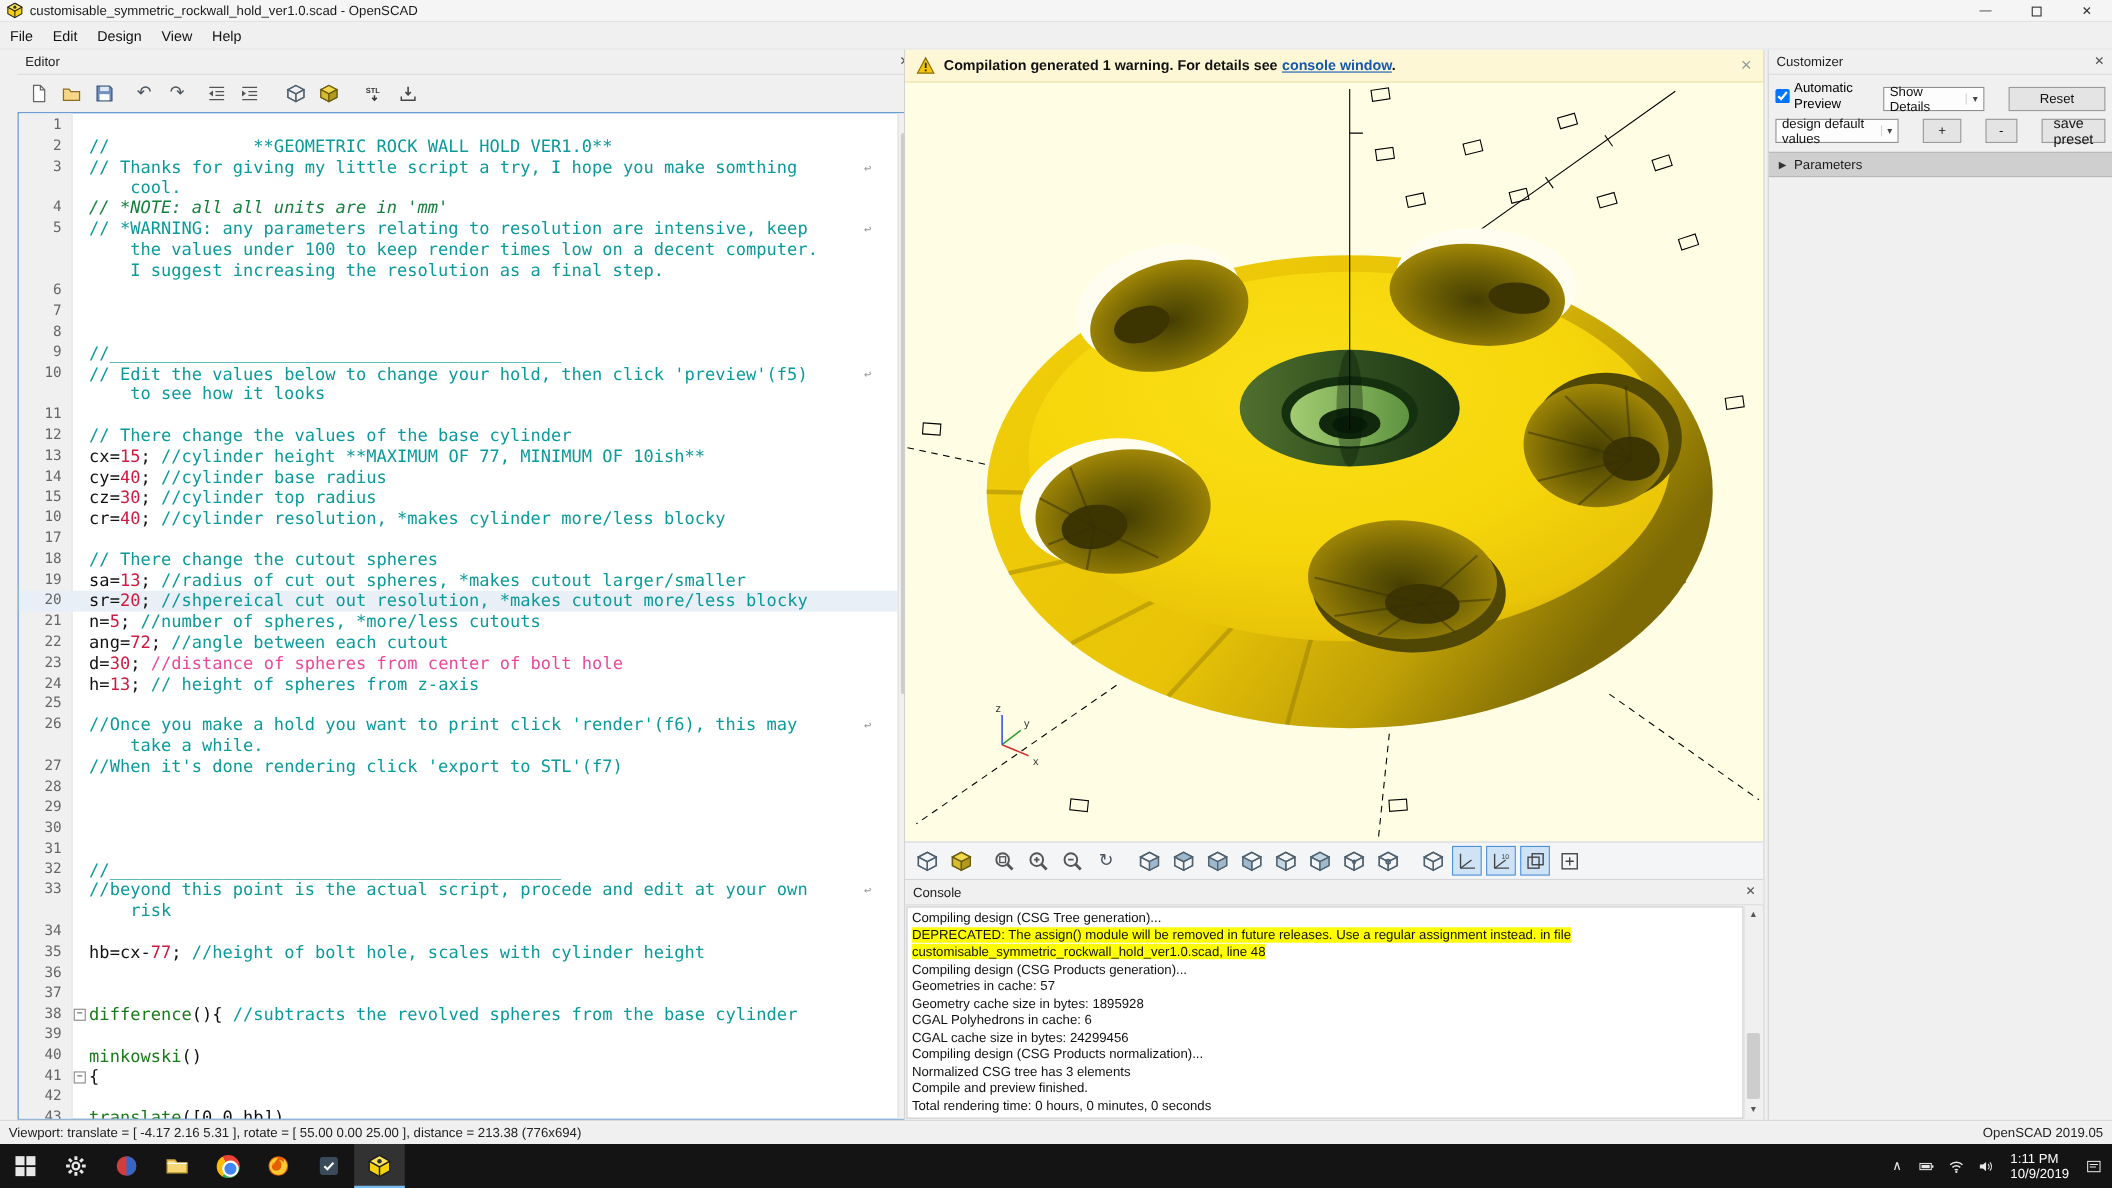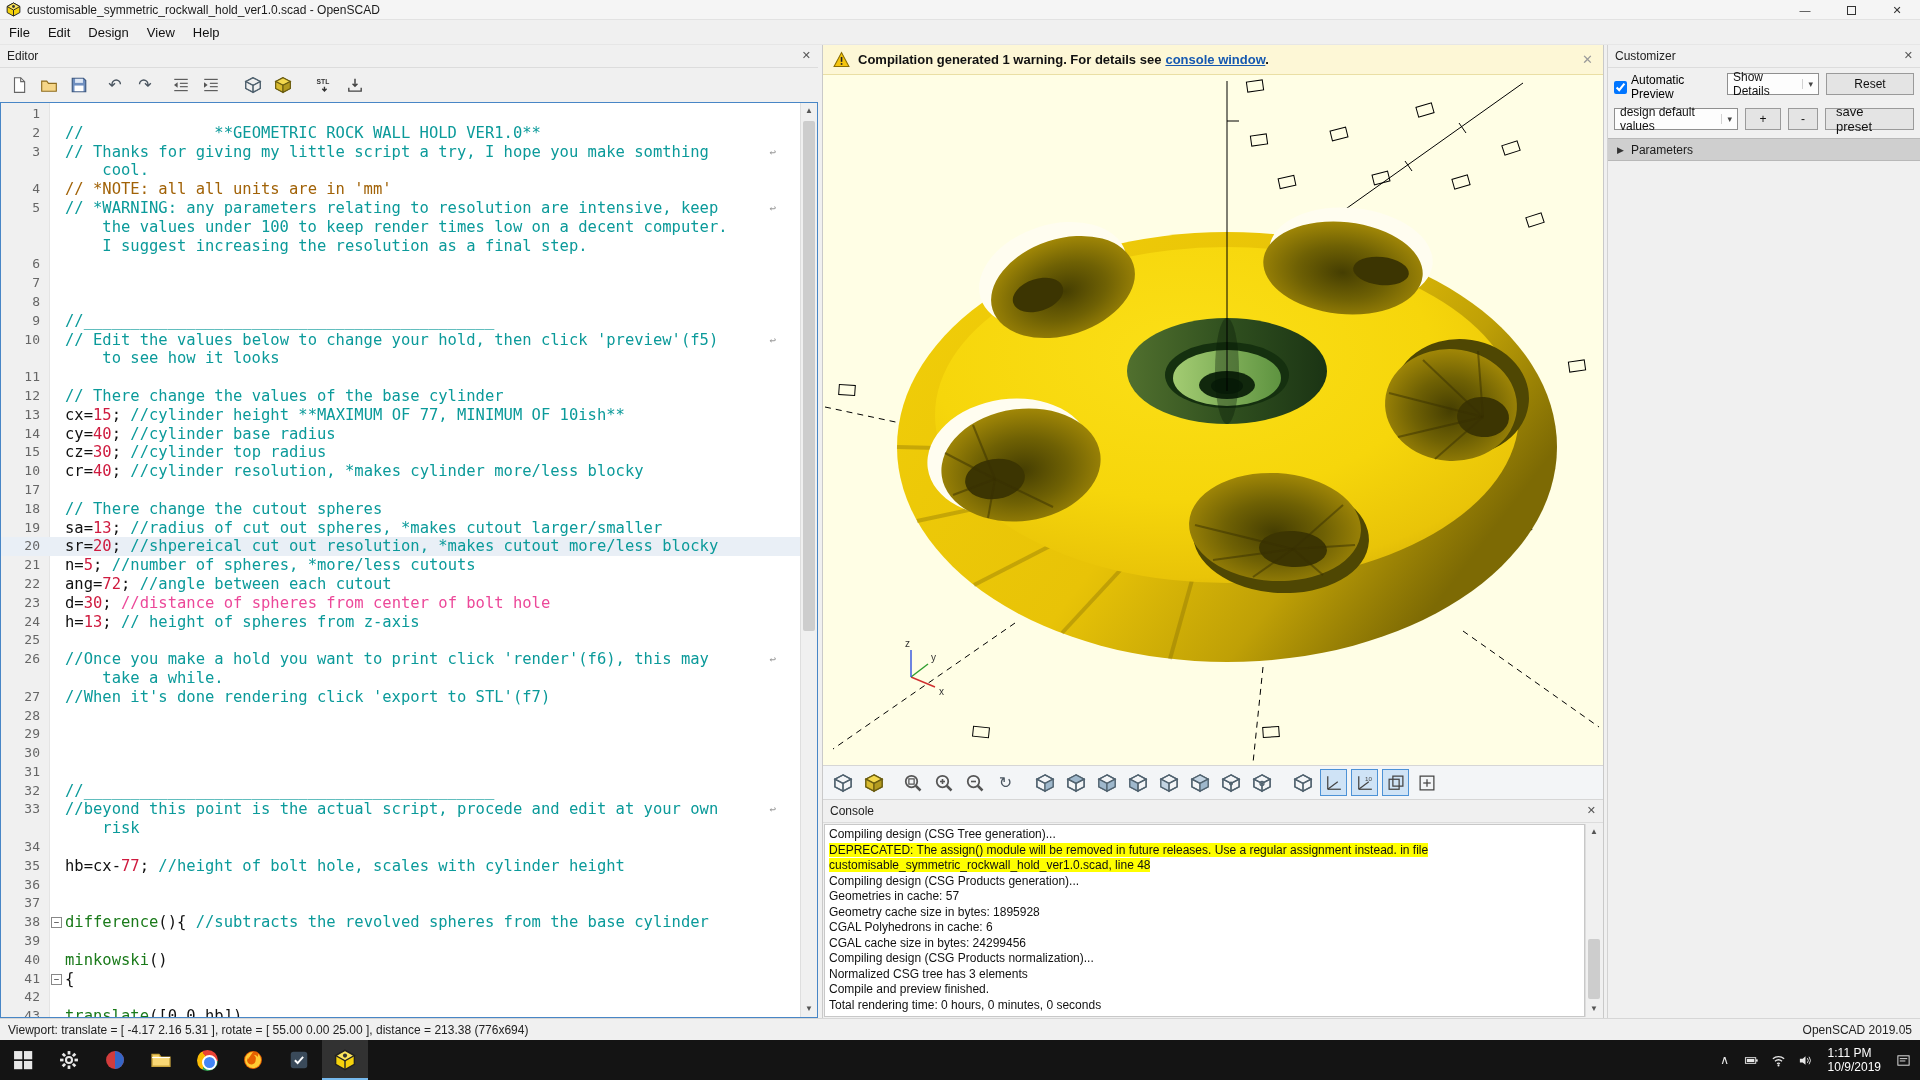--- a/index.html
+++ b/index.html
@@ -17,21 +17,21 @@
 
 
 .menubar{position:absolute;left:0;top:20px;width:100%;height:25px;background:#f0f0f0;display:flex;align-items:center;border-bottom:1px solid #e6e6e6;z-index:30}
 .menu-item{padding:0 9px;font-size:13px;color:#111;height:100%;display:flex;align-items:center}
 
 
 .panel-header{height:23px;display:flex;align-items:center;font-size:12px;color:#222;padding:0 7px;background:#f0f0f0;border-bottom:1px solid #dcdcdc;position:relative}
 .panel-close{position:absolute;right:7px;top:4px;font-size:11px;color:#555}
 
 
-.editor-panel{position:absolute;left:0;top:45px;width:818px;height:973px;background:#f0f0f0}
+.editor-panel{position:absolute;left:16px;top:45px;width:818px;height:973px;background:#f0f0f0}
 .editor-toolbar{height:34px;display:flex;align-items:center;padding:0 4px;background:#f0f0f0}
 .tbtn{width:30px;height:28px;display:flex;align-items:center;justify-content:center}
 .tbtn svg{width:18px;height:18px}
 .tbtn:nth-child(4){margin-left:6px}.tbtn:nth-child(6){margin-left:6px}
 .tbtn:nth-child(8){margin-left:12px}.tbtn:nth-child(10){margin-left:12px}
 .glyph{font-size:16px;color:#4a5560;line-height:1}
 .code-area{position:absolute;left:0;top:57px;width:818px;height:916px;background:#fff;border:1px solid #4886c6;overflow:hidden}
 .code-area::before{content:"";position:absolute;left:0;top:0;width:48px;height:100%;background:#f0f0f0;border-right:1px solid #e4e4e4}
 .code-scroll{position:absolute;left:0;top:0;right:17px;padding-top:2px}
 .code-line{position:relative;display:flex;line-height:18.8px;font-family:"DejaVu Sans Mono",monospace;font-size:15.5px}
@@ -62,21 +62,21 @@
 .vbtn:nth-child(3){margin-left:8px}.vbtn:nth-child(7){margin-left:8px}.vbtn:nth-child(15){margin-left:10px}
 .console-panel{position:absolute;left:0;top:755px;width:100%;height:218px;background:#f0f0f0}
 .console-body{position:absolute;left:1px;top:24px;right:18px;bottom:1px;background:#fff;border:1px solid #c8c8c8;overflow:hidden;padding:2px 6px 2px 4px}
 .con-line{font-size:12px;line-height:15.5px;color:#111}
 .con-warn{background:var(--console_warn,#ffff00)}
 .cscroll{position:absolute;right:1px;top:24px;width:17px;bottom:1px;background:#f0f0f0;border-left:1px solid #ddd}
 .cscroll .thumb{position:absolute;left:2px;width:12px;border-radius:2px;background:#cdcdcd}
 
 
 .customizer{position:absolute;left:1607px;top:45px;width:313px;height:973px;background:#f0f0f0;border-left:1px solid #d2d2d2}
-.cust-row{display:flex;align-items:flex-start;gap:7px;padding:5px 6px 2px 6px}
+.cust-row{display:flex;align-items:flex-end;gap:22px;padding:5px 6px 2px 6px}
 .cb-wrap{display:flex;align-items:center;gap:4px;font-size:12px;flex:1}
 .cb-wrap input{width:13px;height:13px}
 .select{height:22px;border:1px solid #8f8f8f;background:#fdfdfd;font-size:12px;display:flex;align-items:center;padding:0 5px;gap:6px;color:#111}
 .select .caret{margin-left:auto;font-size:9px;color:#444;padding-left:5px;border-left:1px solid #d2d2d2}
 .btn{height:22px;border:1px solid #9a9a9a;background:#e4e4e4;font-size:12px;display:flex;align-items:center;justify-content:center;padding:0 10px;color:#111}
 .params-row{margin-top:6px;height:23px;background:#cfcfcf;border-top:1px solid #b8b8b8;border-bottom:1px solid #b8b8b8;display:flex;align-items:center;gap:7px;padding:0 9px;font-size:12px;color:#1b1b1b}
 .params-row .chev{font-size:9px;color:#333}
 
 
 .statusbar{position:absolute;left:0;top:1018px;width:100%;height:22px;background:#f0f0f0;border-top:1px solid #d6d6d6;display:flex;align-items:center;padding:0 8px;font-size:12px;color:#222}
@@ -225,21 +225,21 @@
           </div>
           <div class="code-line">
             <span class="gut">3</span>
             <span class="fold"></span>
             <span class="ct"><span style="color: rgb(11, 154, 154);">// Thanks for giving my little script a try, I hope you make somthing cool.</span></span>
             <span class="wrapmark">↩</span>
           </div>
           <div class="code-line">
             <span class="gut">4</span>
             <span class="fold"></span>
-            <span class="ct"><span style="color: #a16207;">// *NOTE: all all units are in 'mm'</span></span>
+            <span class="ct"><span style="color: #15803d; font-style: italic;">// *NOTE: all all units are in 'mm'</span></span>
           </div>
           <div class="code-line">
             <span class="gut">5</span>
             <span class="fold"></span>
             <span class="ct"><span style="color: rgb(11, 154, 154);">// *WARNING: any parameters relating to resolution are intensive, keep the values under 100 to keep render times low on a decent computer. I suggest increasing the resolution as a final step.</span></span>
             <span class="wrapmark">↩</span>
           </div>
           <div class="code-line">
             <span class="gut">6</span>
             <span class="fold"></span>

